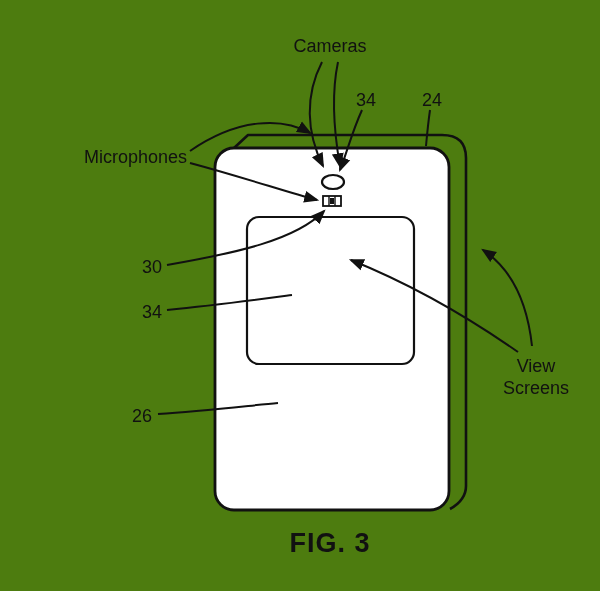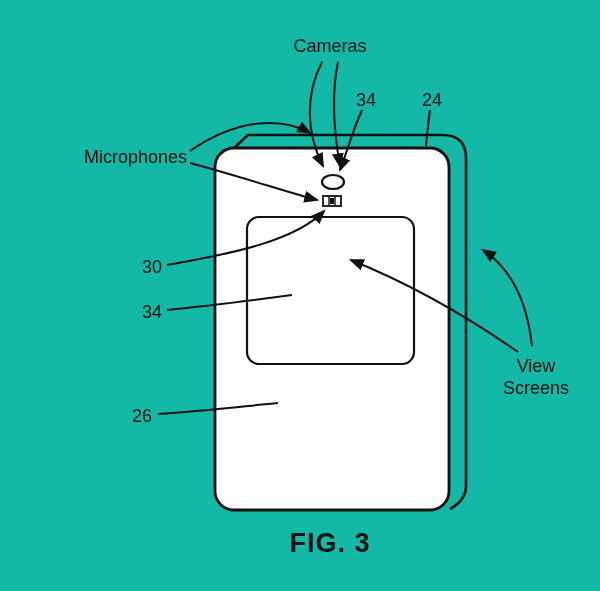--- a/index.html
+++ b/index.html
@@ -4,21 +4,21 @@
 <style>
   html, body {
     margin: 0;
     padding: 0;
     background: #ffffff;
   }
   .page {
     position: relative;
     width: 600px;
     height: 591px;
-    background: #14b8a6;
+    background: #4d7c0f;
     font-family: "Liberation Sans", sans-serif;
     overflow: hidden;
   }
   svg { display: block; }
   text {
     font-family: "Liberation Sans", sans-serif;
     fill: #111111;
   }
   .label { font-size: 18px; }
   .refnum { font-size: 18px; }

